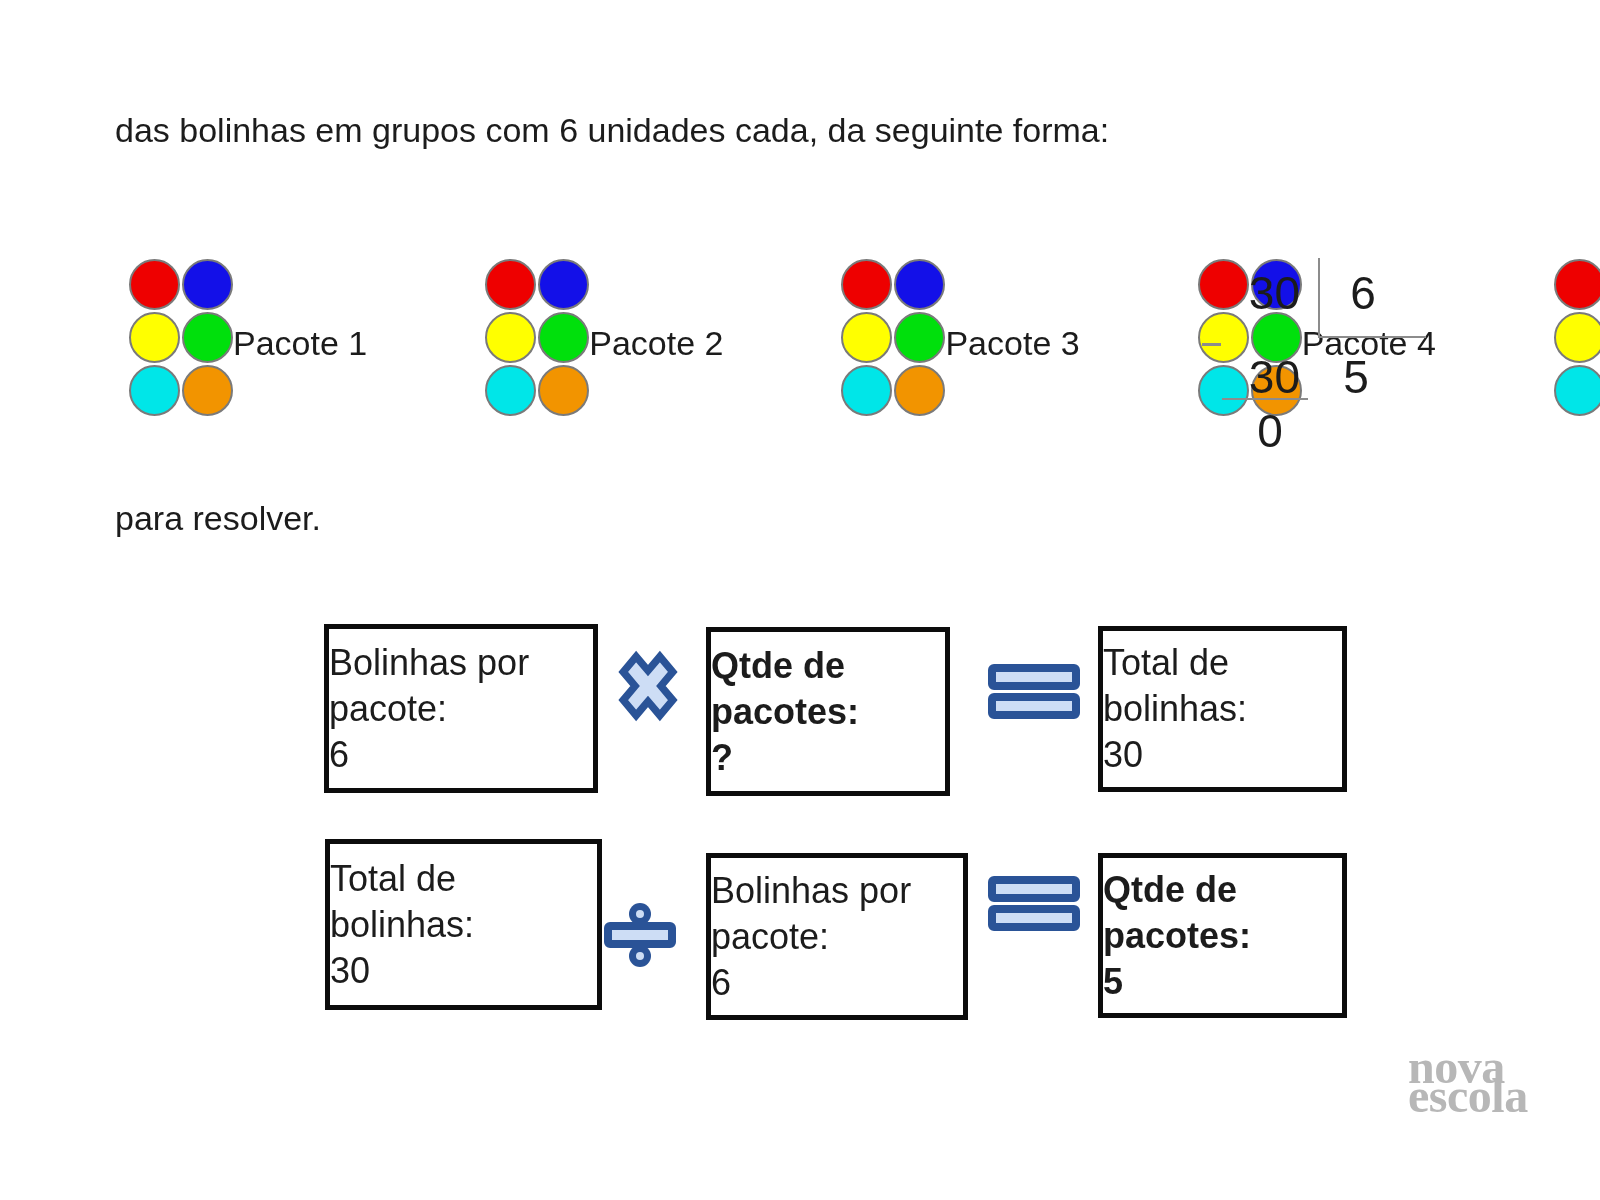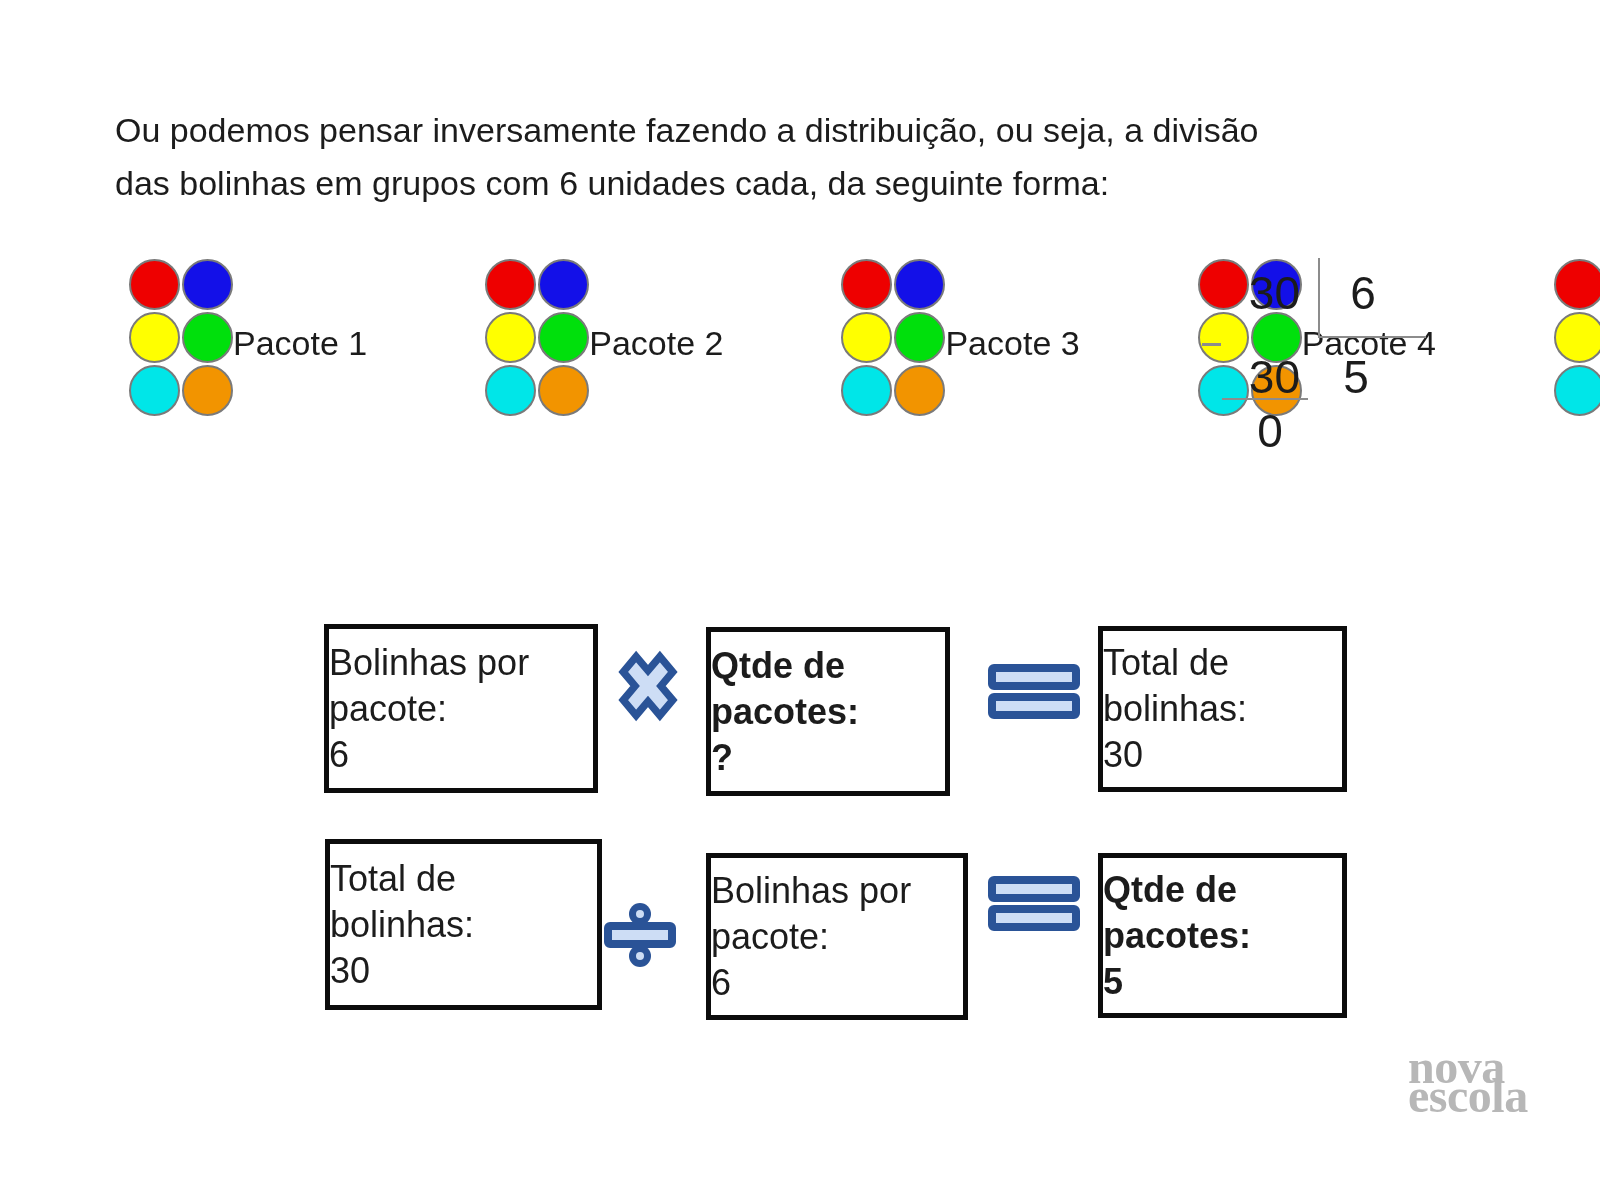--- a/index.html
+++ b/index.html
@@ -59,21 +59,20 @@
     font-family:"Liberation Serif","DejaVu Serif",serif;font-weight:700;
     font-size:48px;line-height:29px;color:var(--logo-gray);letter-spacing:-0.5px;
   }
 </style>
 </head>
 <body>
 
 <div id="slide">
 
   <div class="para" id="intro-text">
-    <div>Ou podemos pensar inversamente fazendo a distribuição, ou seja, a divisão</div>
     <div>das bolinhas em grupos com 6 unidades cada, da seguinte forma:</div>
   </div>
 
   <div id="packets-row">
       <div class="packet">
         <div class="balls">
           <div class="ball" style="background: rgb(238, 0, 0);"></div>
           <div class="ball" style="background: rgb(19, 16, 232);"></div>
           <div class="ball" style="background: rgb(255, 255, 0);"></div>
           <div class="ball" style="background: rgb(0, 224, 12);"></div>
@@ -132,20 +131,21 @@
   <div class="gray-line" id="division-vline"></div>
   <div class="div-num" id="division-divisor">6</div>
   <div class="gray-line" id="division-hline"></div>
   <div class="gray-line" id="division-minus"></div>
   <div class="div-num" id="division-subtrahend">30</div>
   <div class="gray-line" id="division-underline"></div>
   <div class="div-num" id="division-quotient">5</div>
   <div class="div-num" id="division-remainder">0</div>
 
   <div class="para" id="middle-text">
+    <div>para resolver.</div>
   </div>
 
   <div class="eq-box" id="mul-box1">
     <div>Bolinhas por</div>
     <div>pacote:</div>
     <div>6</div>
   </div>
 
   <svg class="op-icon" id="multiply-icon" width="64" height="76" viewBox="-42 -42 84 84" preserveAspectRatio="none">
     <polygon points="0,17 -15.6,32.5 -32.5,15.6 -17,0 -32.5,-15.6 -15.6,-32.5 0,-17 15.6,-32.5 32.5,-15.6 17,0 32.5,15.6 15.6,32.5" fill="var(--icon-fill)" stroke="var(--icon-stroke)" stroke-width="9" stroke-linejoin="miter"></polygon>

